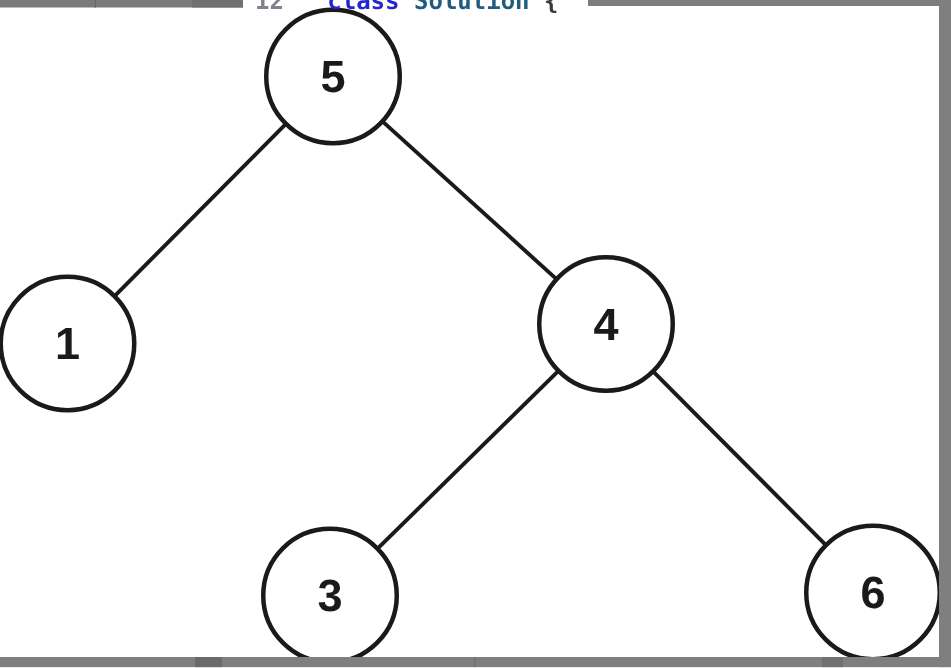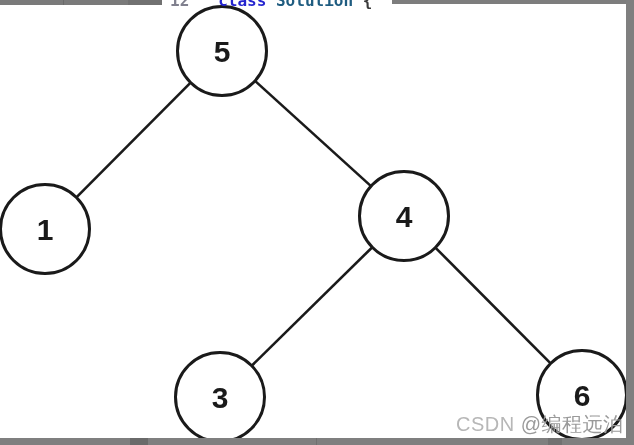--- a/index.html
+++ b/index.html
@@ -64,21 +64,20 @@
           <circle cx="220" cy="397" r="44.5" fill="#ffffff" stroke="#1a1a1a" stroke-width="3"></circle>
           <text x="220" y="397" text-anchor="middle" dy="10.5" font-size="30" font-weight="bold" font-family="&quot;Liberation Sans&quot;, sans-serif" fill="#1a1a1a">3</text>
         </g>
         <g>
           <circle cx="582" cy="395" r="44.5" fill="#ffffff" stroke="#1a1a1a" stroke-width="3"></circle>
           <text x="582" y="395" text-anchor="middle" dy="10.5" font-size="30" font-weight="bold" font-family="&quot;Liberation Sans&quot;, sans-serif" fill="#1a1a1a">6</text>
         </g>
       </svg>
     </div>
 
-  <div class="watermark"><span id="wm-prefix" style="color: rgb(183, 183, 183);">CSDN </span><span id="wm-handle" style="color: rgb(154, 154, 154);">@编程远泊</span></div>
 
   <div class="strip strip-top-left">
     <div class="div1"></div>
     <div class="div2"></div>
   </div>
   <div class="strip strip-top-right"></div>
   <div class="bar bar-right"></div>
   <div class="bar bar-bottom">
     <div class="seg1"></div>
     <div class="seg2"></div>

